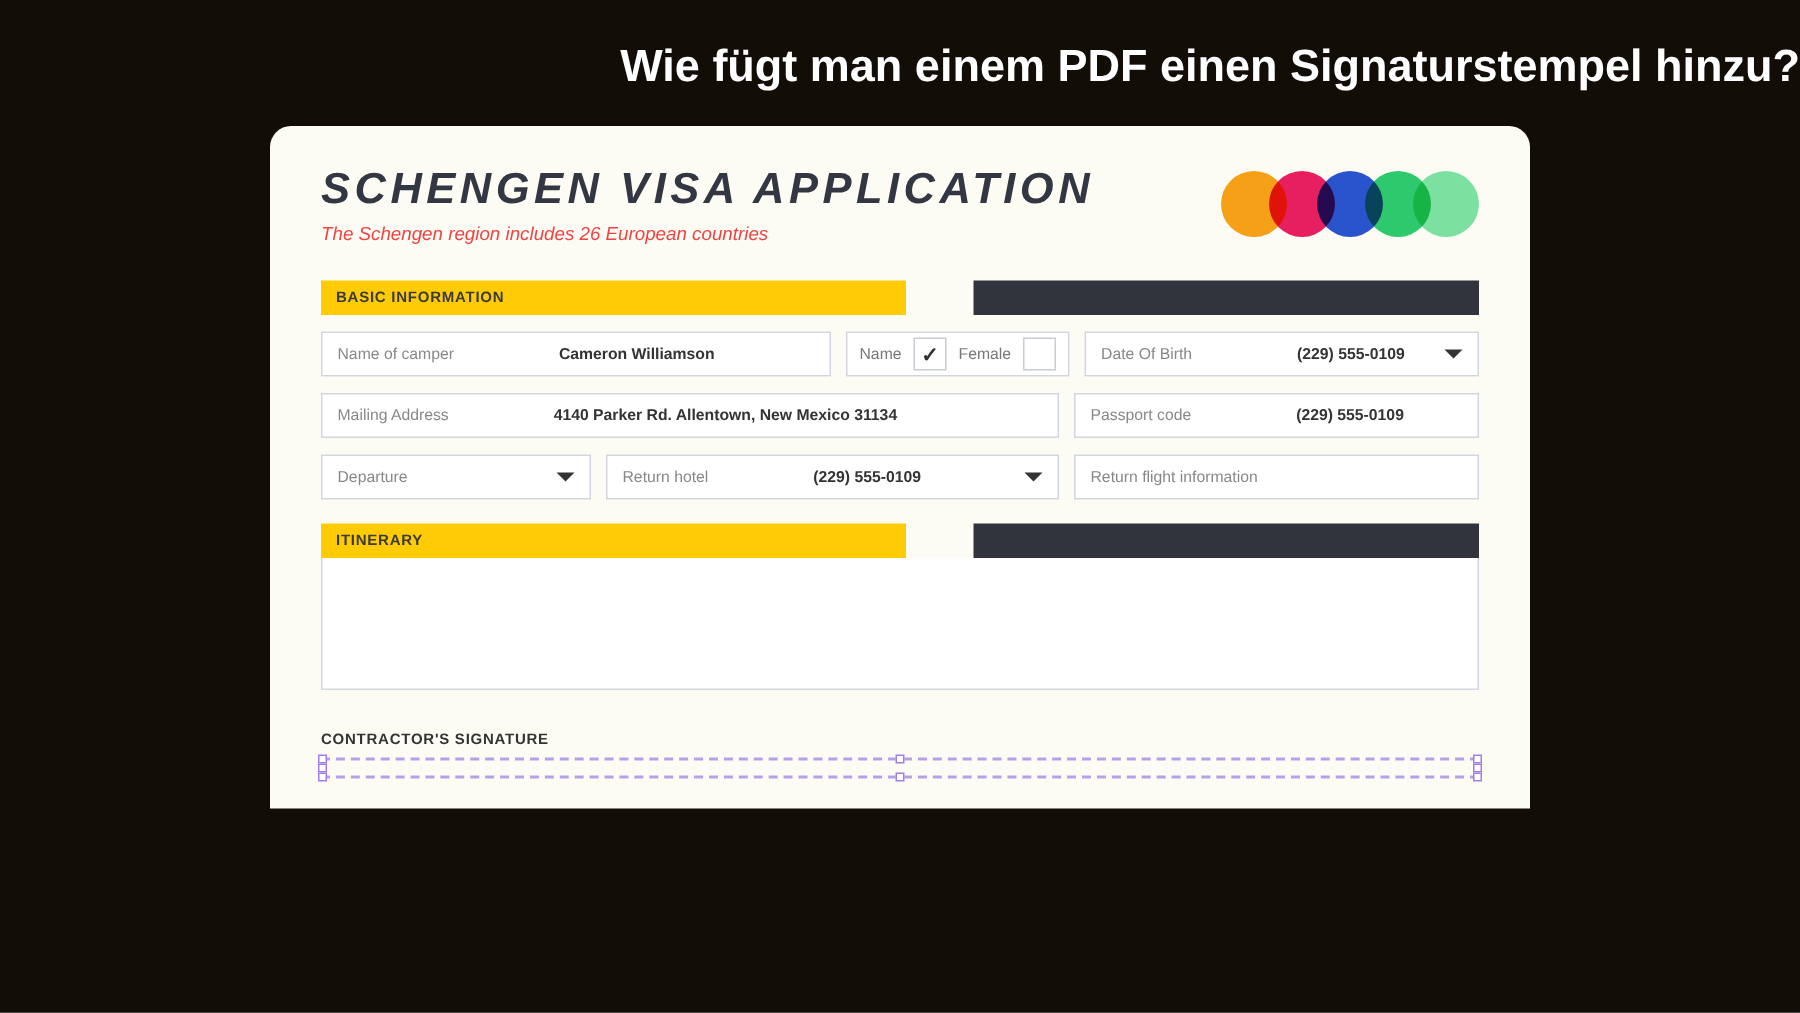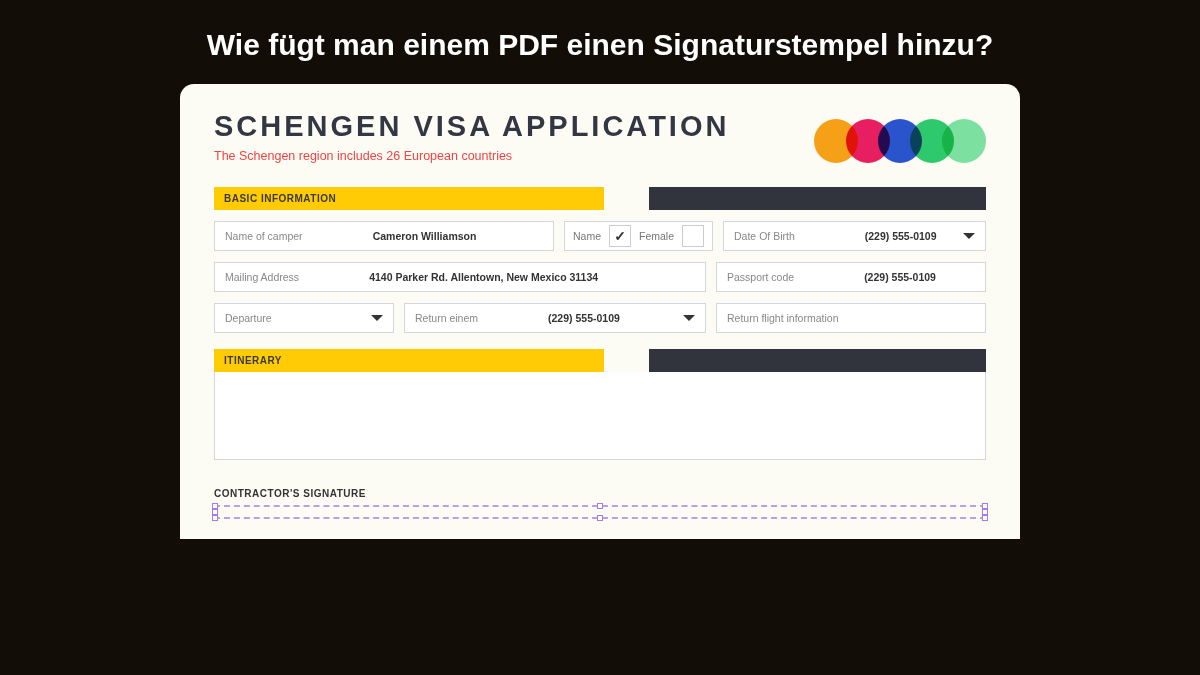--- a/index.html
+++ b/index.html
@@ -5,34 +5,34 @@
 * { margin: 0; padding: 0; box-sizing: border-box; }
 body {
   background: #130d08;
   width: 1200px;
   height: 675px;
   font-family: -apple-system, BlinkMacSystemFont, "Segoe UI", Arial, sans-serif;
   overflow: hidden;
 }
 .page-title {
   color: #fff;
-  text-align: center;
+  text-align: right;
   font-size: 30px;
   font-weight: 700;
   padding: 28px 0 22px;
 }
 .doc {
   background: #fdfcf4;
   width: 840px;
   margin: 0 auto;
   border-radius: 14px 14px 0 0;
   padding: 26px 34px 20px;
   position: relative;
 }
-.doc-header { display: flex; justify-content: space-between; align-items: flex-end; }
+.doc-header { display: flex; justify-content: space-between; align-items: center; font-style: italic; }
 .doc-title {
   font-size: 29px;
   font-weight: 700;
   letter-spacing: 3px;
   color: #323743;
 }
 .doc-subtitle {
   color: #ef4444;
   font-size: 12.5px;
   margin-top: 6px;
@@ -174,21 +174,21 @@
       <span class="value">(229) 555-0109</span>
     </div>
   </div>
 
   <div class="row">
     <div class="field" style="flex:0 0 180px">
       <span class="label">Departure</span>
       <span class="caret"></span>
     </div>
     <div class="field" style="flex:0 0 302px">
-      <span class="label">Return einem</span>
+      <span class="label">Return hotel</span>
       <span class="value">(229) 555-0109</span>
       <span class="caret"></span>
     </div>
     <div class="field" style="flex:1">
       <span class="label">Return flight information</span>
     </div>
   </div>
 
 
   <div class="section-bar" style="margin-top:16px">

